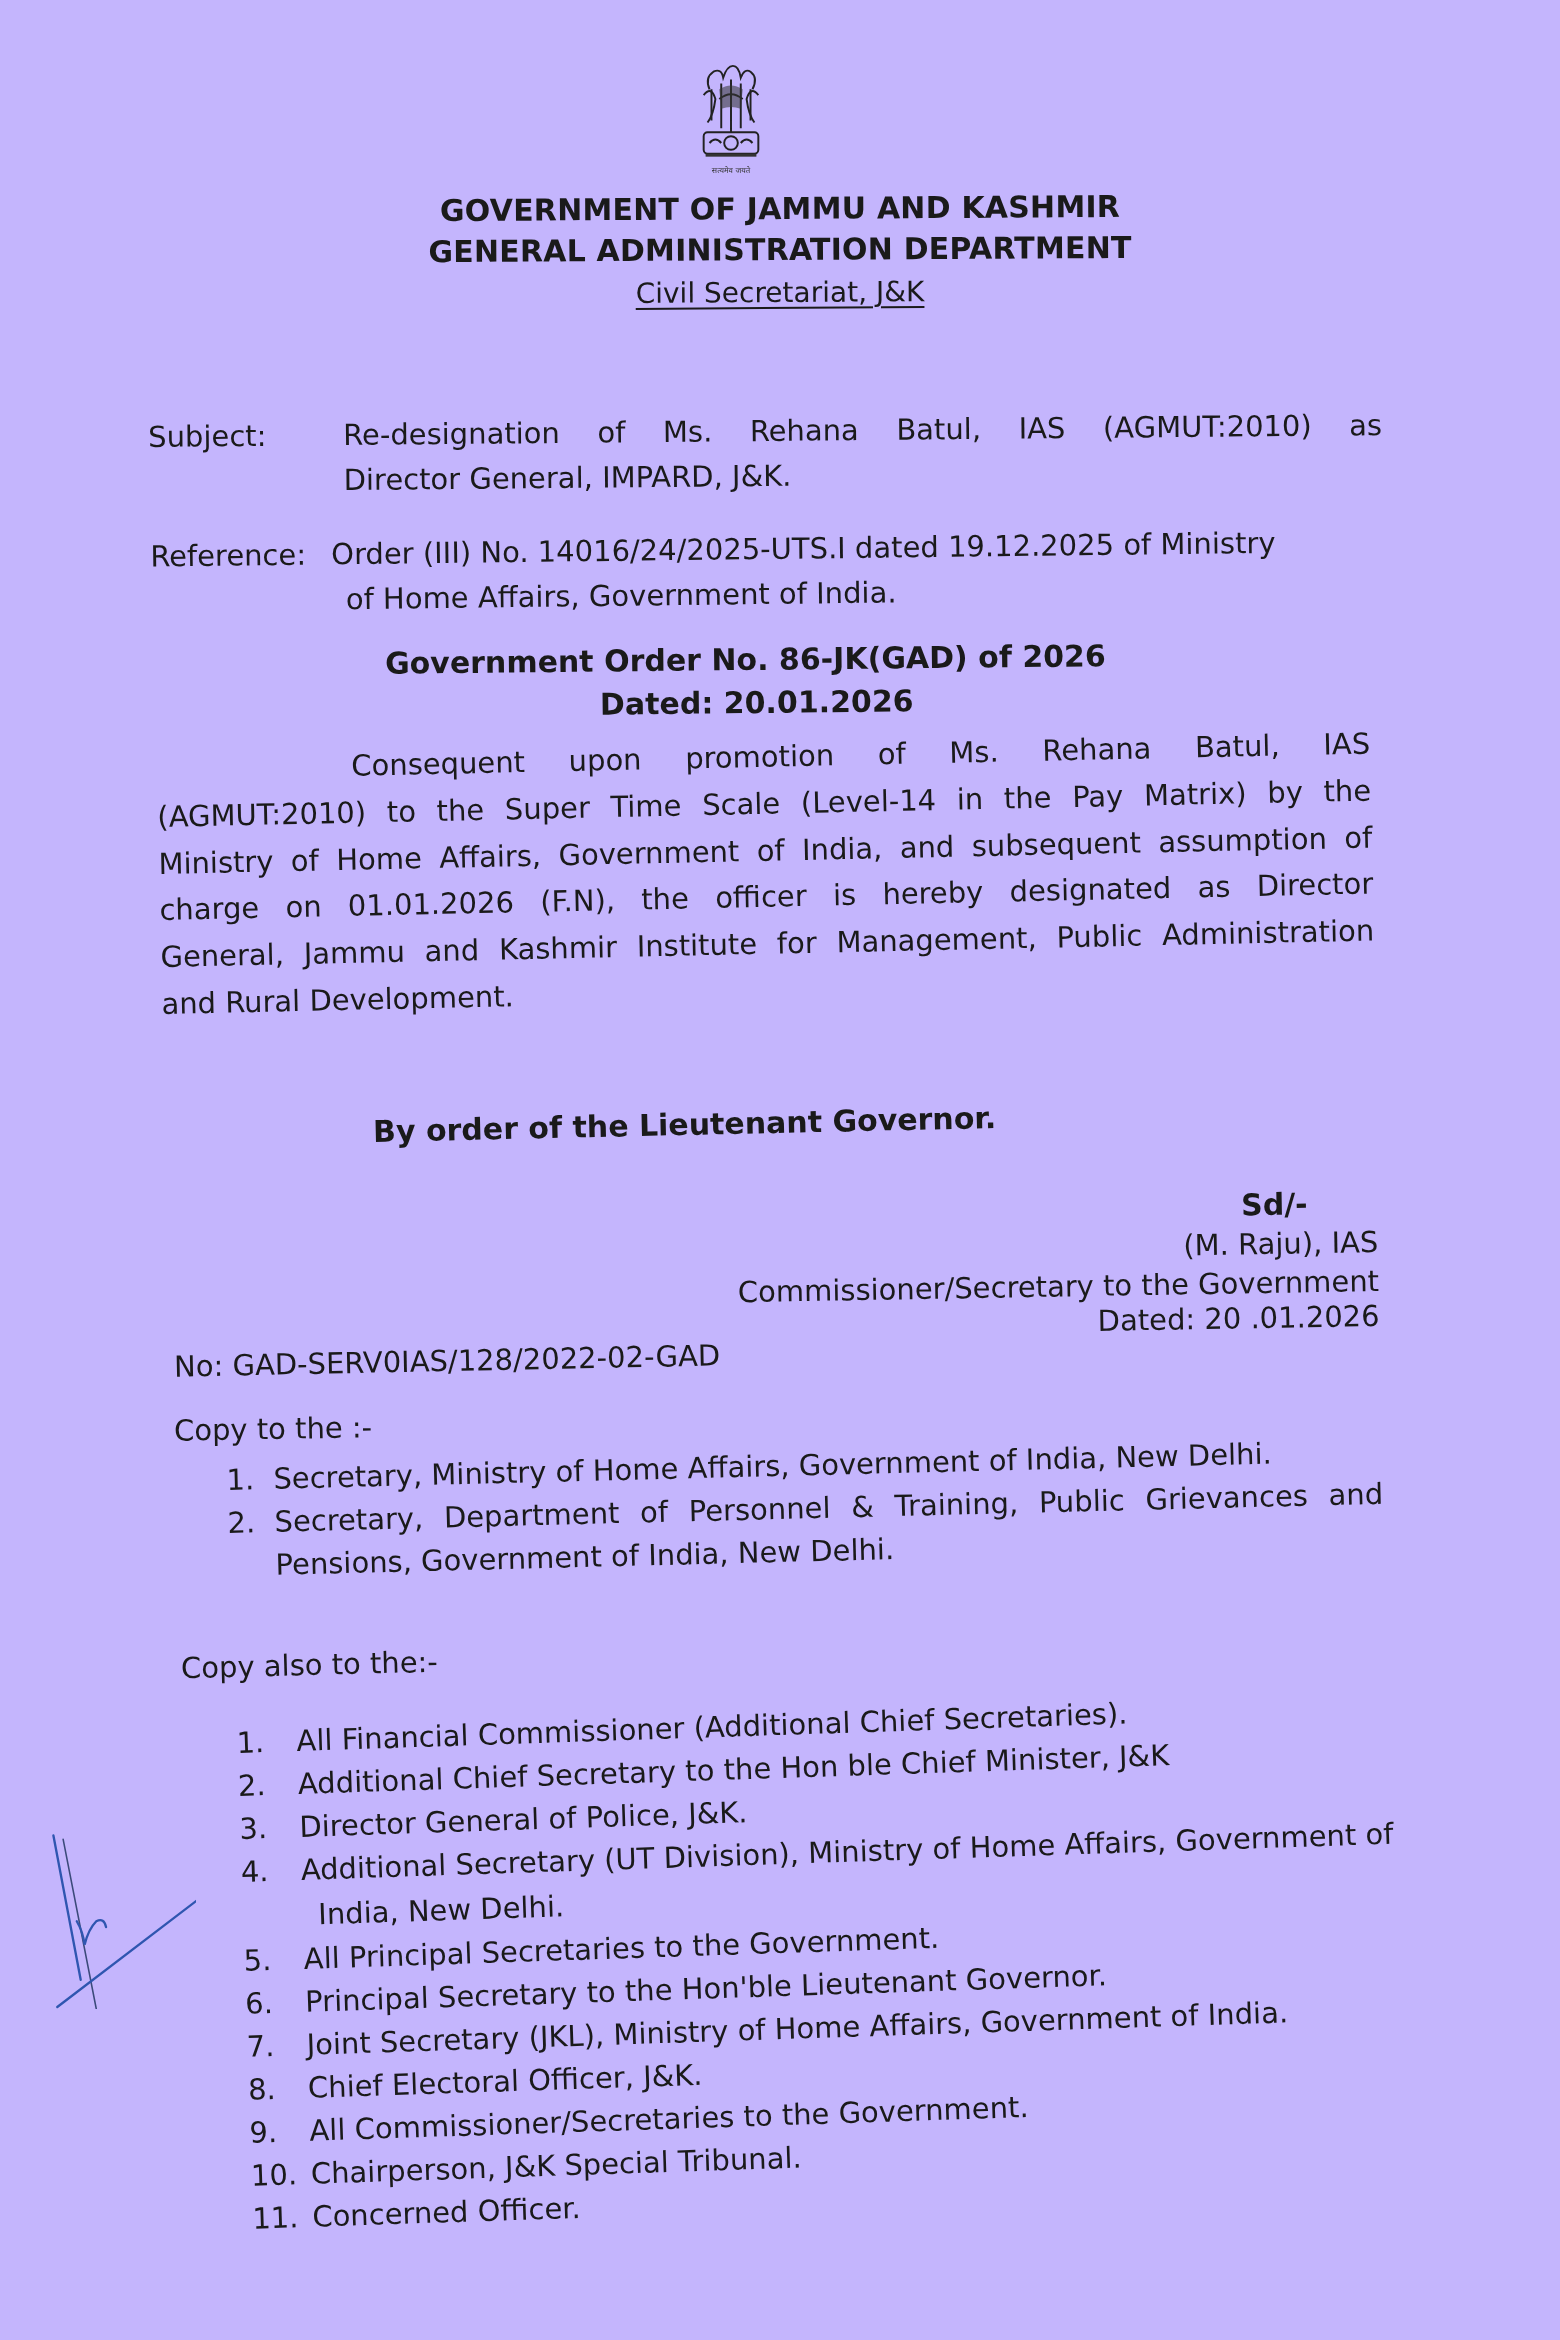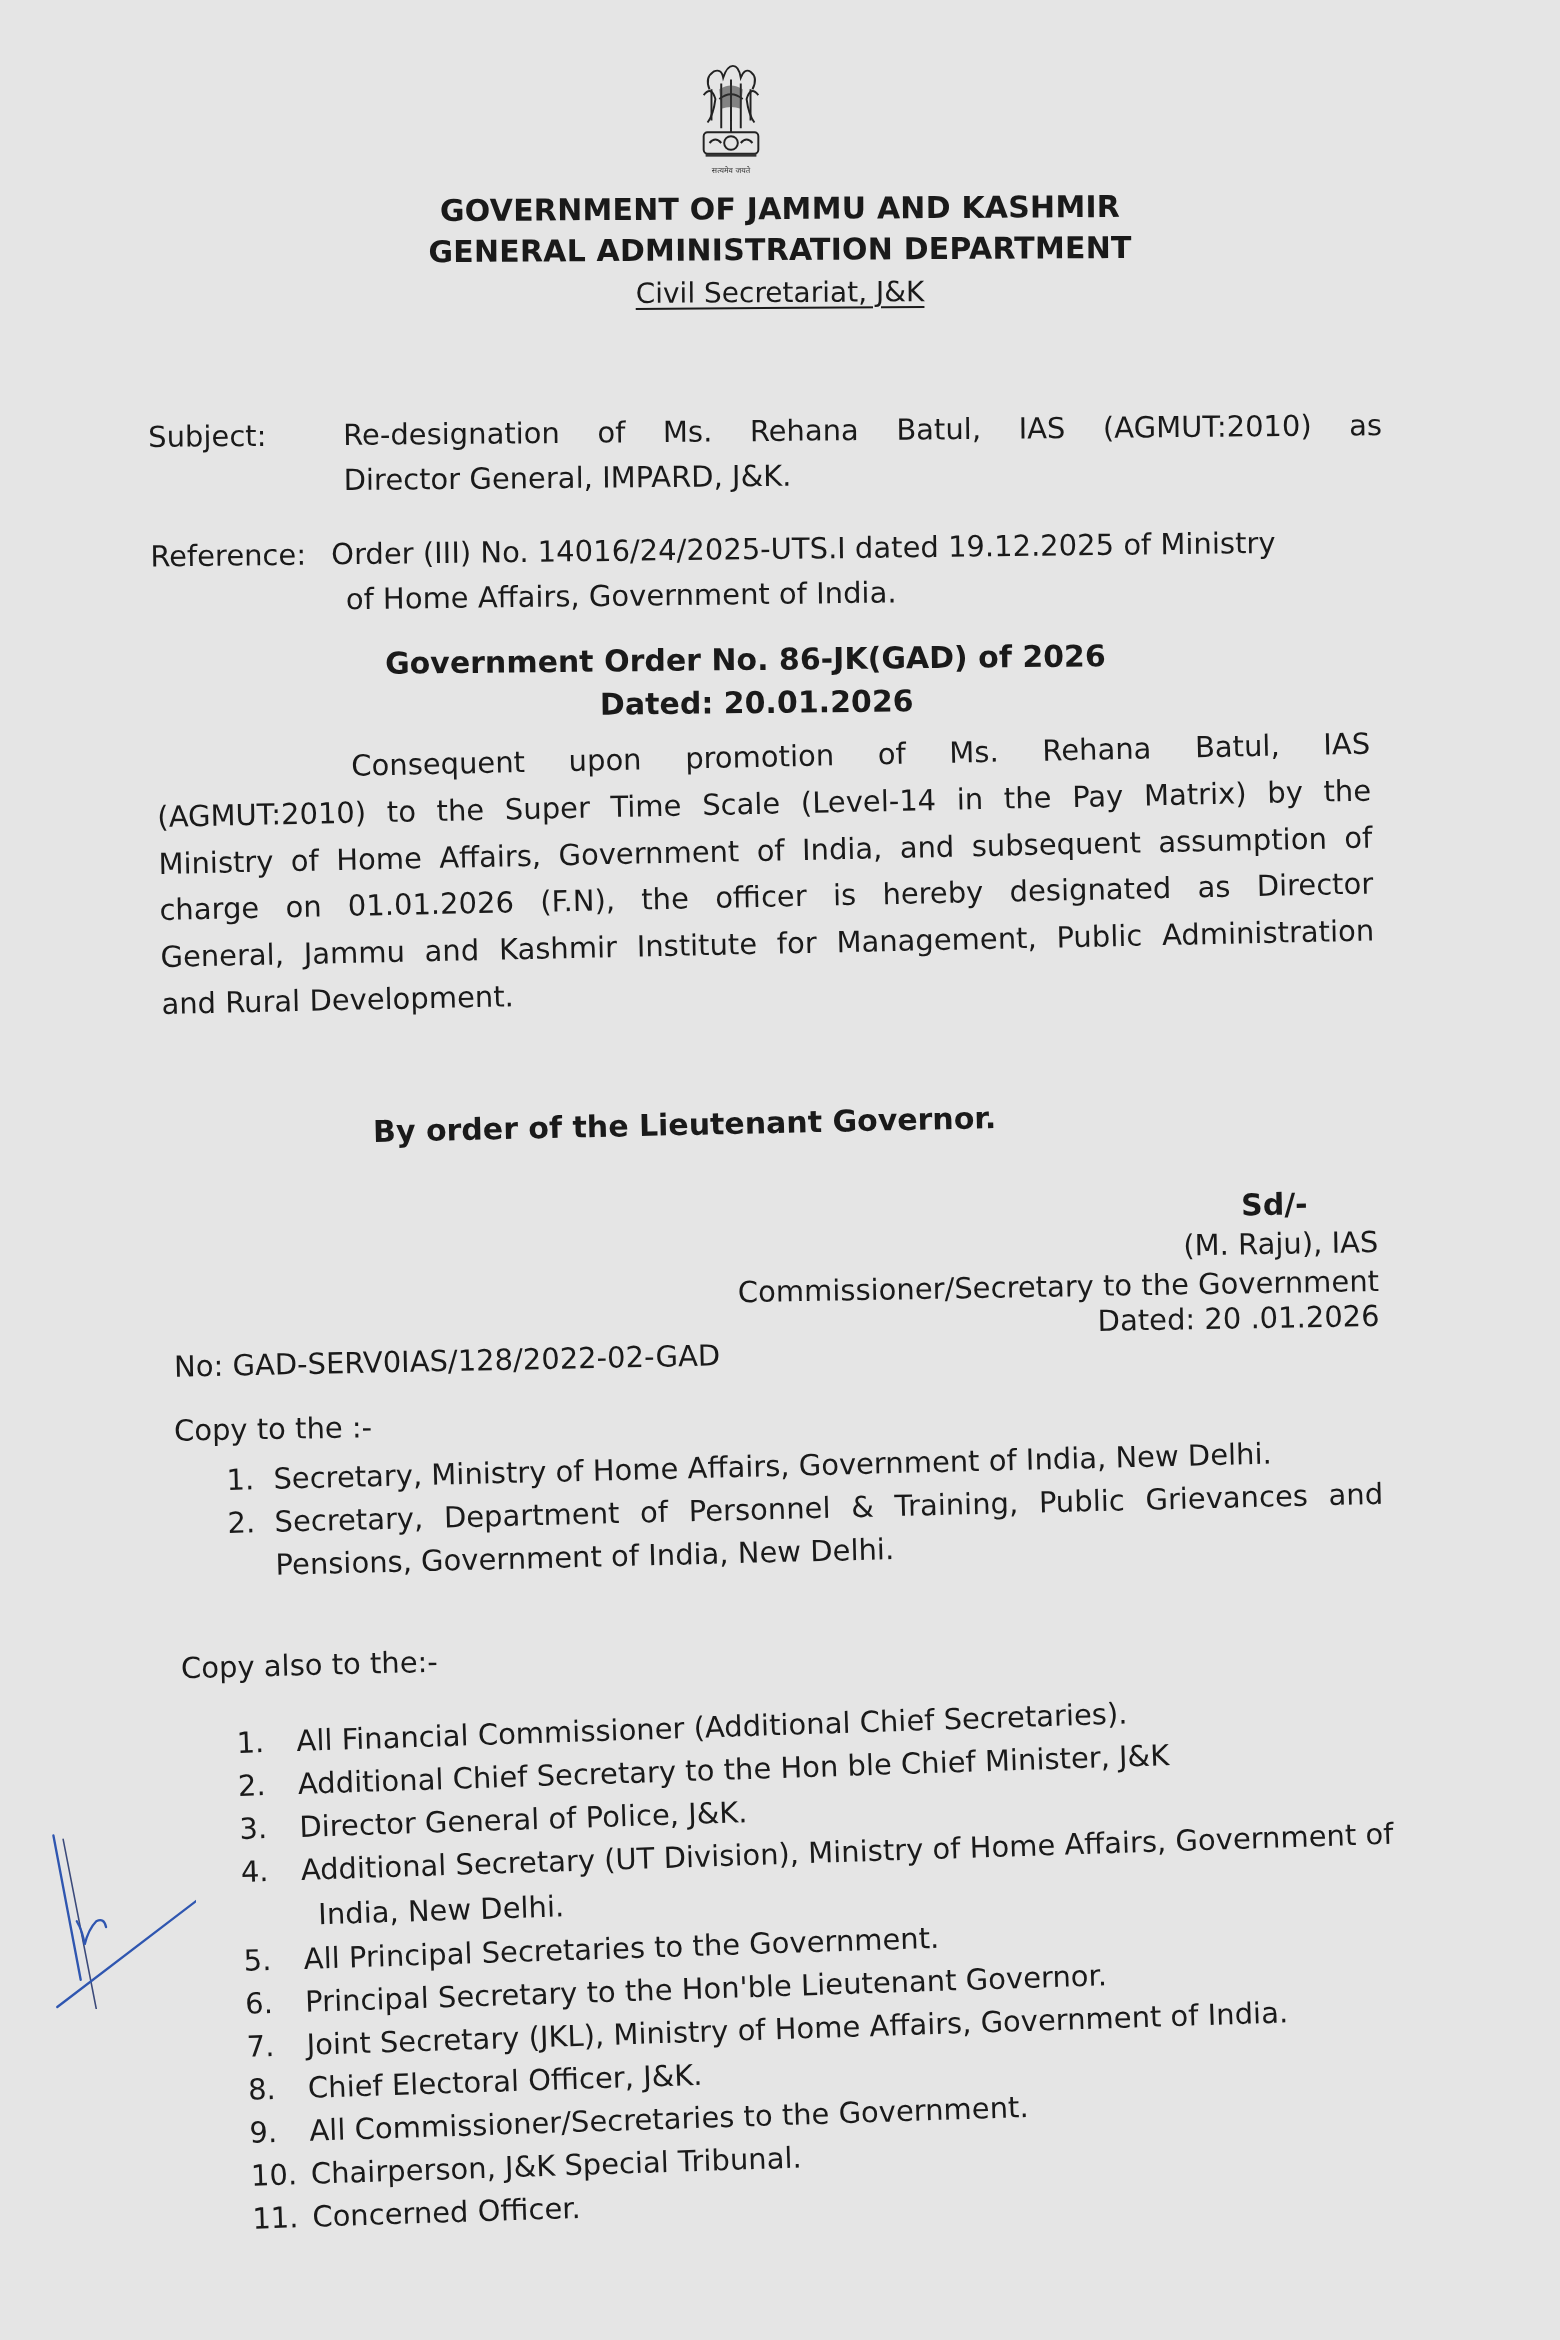--- a/index.html
+++ b/index.html
@@ -1,18 +1,18 @@
 <!DOCTYPE html>
 <html><head>
 <meta charset="utf-8">
 <style>
   html, body { margin: 0; padding: 0; background: #ffffff; }
   body { width: 1560px; height: 2341px; position: relative; overflow: hidden;
          font-family: "DejaVu Sans", sans-serif; color: #1a1a1a; }
-  .page { position: absolute; inset: 0; background: #e5e5e5; }
+  .page { position: absolute; inset: 0; background: #c4b5fd; }
   .abs { position: absolute; white-space: nowrap; }
   .center { left: 0; right: 0; text-align: center; }
   .emblem { position: absolute; left: 690px; top: 60px; width: 82px; height: 125px; }
   .h1 { font-weight: bold; font-size: 30px; letter-spacing: 0.2px; }
   .civil { font-size: 28px; text-decoration: underline; text-decoration-thickness: 2px; text-underline-offset: 4.9px; }
   .txt { font-size: 29px; }
   .bold { font-weight: bold; }
   .label { position: absolute; font-size: 29px; }
   .just { position: absolute; font-size: 29px; text-align: justify; text-align-last: justify; white-space: nowrap; }
   .num { display: inline-block; width: 47px; }

